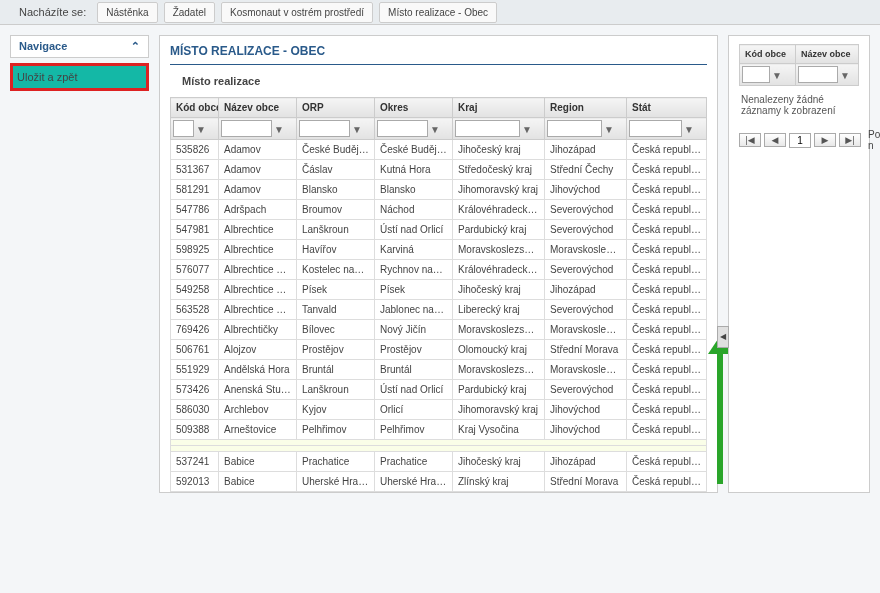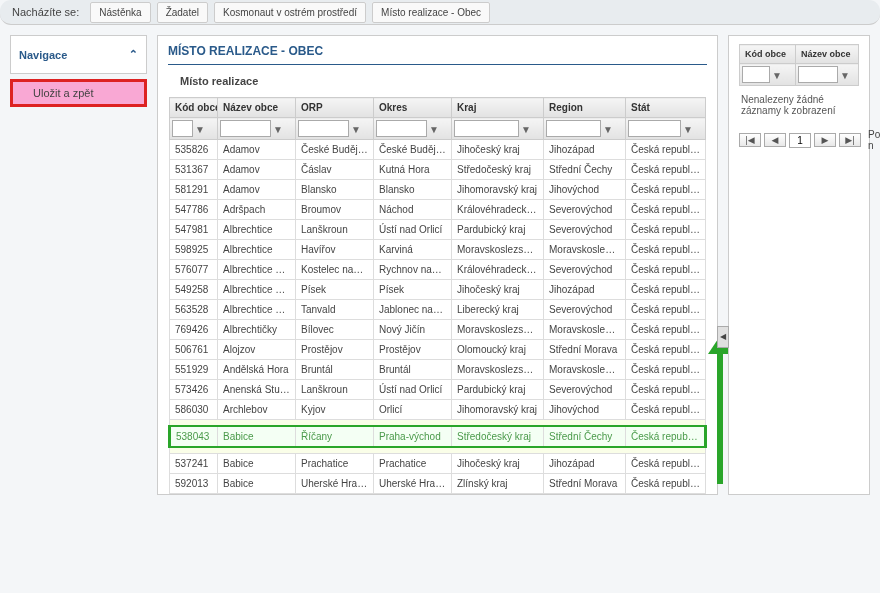--- a/index.html
+++ b/index.html
@@ -1,23 +1,23 @@
 <!DOCTYPE html>
 <html><head>
 <meta charset="utf-8">
 <style>
 body { margin:0; font-family:Arial,sans-serif; font-size:11px; background:#f4f6f8; color:#444; }
-.breadcrumb { background:#e8ecef; padding:6px 4px; border-bottom:1px solid #ccc; font-size:11px;border-radius:11px; }
+.breadcrumb { background:#e8ecef; padding:6px 11px; border-bottom:1px solid #ccc; font-size:11px; }
 .breadcrumb span { padding:4px 8px; }
 .breadcrumb .crumb { border:1px solid #ccc; border-radius:2px; background:#f9f9f9; margin-right:3px; cursor:pointer; font-size:10px; }
 .container { display:flex; padding:10px; gap:10px; }
 .left { width:150px; }
 .nav-box { margin-bottom:5px; }
-.nav-header { background:#fff; border:1px solid #ccc; padding:12px 8px; font-weight:bold; color:#2a5a8a; display:flex; justify-content:space-between; align-items:flex-end; cursor:pointer; font-size:11px; }
-.nav-save { background:#f9a8d4; border:3px solid #d22; padding:5px 20px; cursor:pointer; font-size:11px; }
+.nav-header { background:#fff; border:1px solid #ccc; padding:4px 8px; font-weight:bold; color:#2a5a8a; display:flex; justify-content:space-between; align-items:flex-start; cursor:pointer; font-size:11px; }
+.nav-save { background:#14b8a6; border:3px solid #d22; padding:5px 4px; cursor:pointer; font-size:11px; }
 .main { flex:1; display:flex; gap:10px; }
 .grid-panel { background:#fff; border:1px solid #ccc; padding:8px 10px 0 10px; position:relative; }
 .grid-left { flex:1; }
 .grid-right { width:120px; }
 .panel-title { color:#2a5a8a; font-weight:bold; font-size:12px; padding-bottom:6px; border-bottom:1px solid #2a5a8a; }
 .subtitle { font-weight:bold; margin:10px 12px; font-size:11px; }
 table { border-collapse:collapse; width:100%; table-layout:fixed; font-size:10px;border-radius:21px; }
 th { background:linear-gradient(#f5f5f5,#e2e2e2); border:1px solid #ccc; padding:4px 5px; text-align:left; font-size:10px; font-weight:bold; color:#333; white-space:nowrap; overflow:hidden; }
 .filter-row td { background:linear-gradient(#f5f5f5,#e2e2e2); border:1px solid #ccc; padding:2px; }
 .filter-row input { width:calc(100% - 22px); border:1px solid #aaa; padding:2px; font-size:10px; box-sizing:border-box; }
@@ -216,31 +216,31 @@
             </tr>
             <tr>
               <td>586030</td>
               <td>Archlebov</td>
               <td>Kyjov</td>
               <td>Orlicí</td>
               <td>Jihomoravský kraj</td>
               <td>Jihovýchod</td>
               <td>Česká republika</td>
             </tr>
+            <tr>
+              <td>509388</td>
+              <td>Arneštovice</td>
+              <td>Pelhřimov</td>
+              <td>Pelhřimov</td>
+              <td>Kraj Vysočina</td>
+              <td>Jihovýchod</td>
+              <td>Česká republika</td>
+            </tr>
             <tr class="highlight-gap">
               <td colspan="7"></td>
-            </tr>
-            <tr class="highlight-green">
-              <td>538043</td>
-              <td>Babice</td>
-              <td>Říčany</td>
-              <td>Praha-východ</td>
-              <td>Středočeský kraj</td>
-              <td>Střední Čechy</td>
-              <td>Česká republika</td>
             </tr>
             <tr class="highlight-gap">
               <td colspan="7"></td>
             </tr>
             <tr>
               <td>537241</td>
               <td>Babice</td>
               <td>Prachatice</td>
               <td>Prachatice</td>
               <td>Jihočeský kraj</td>

